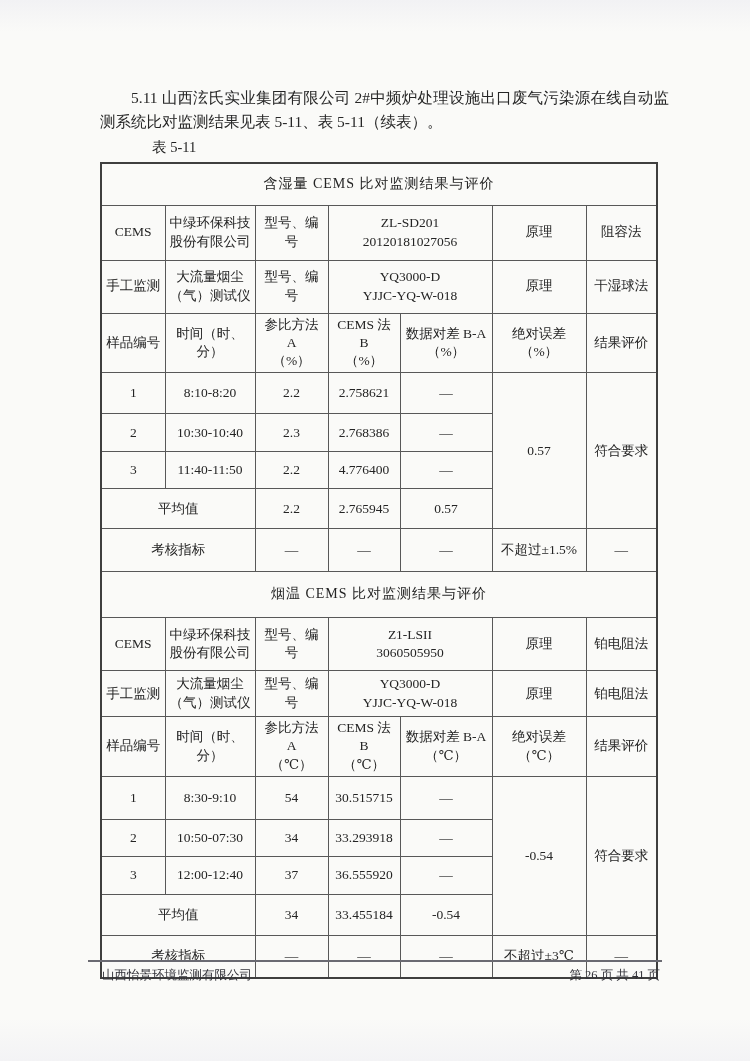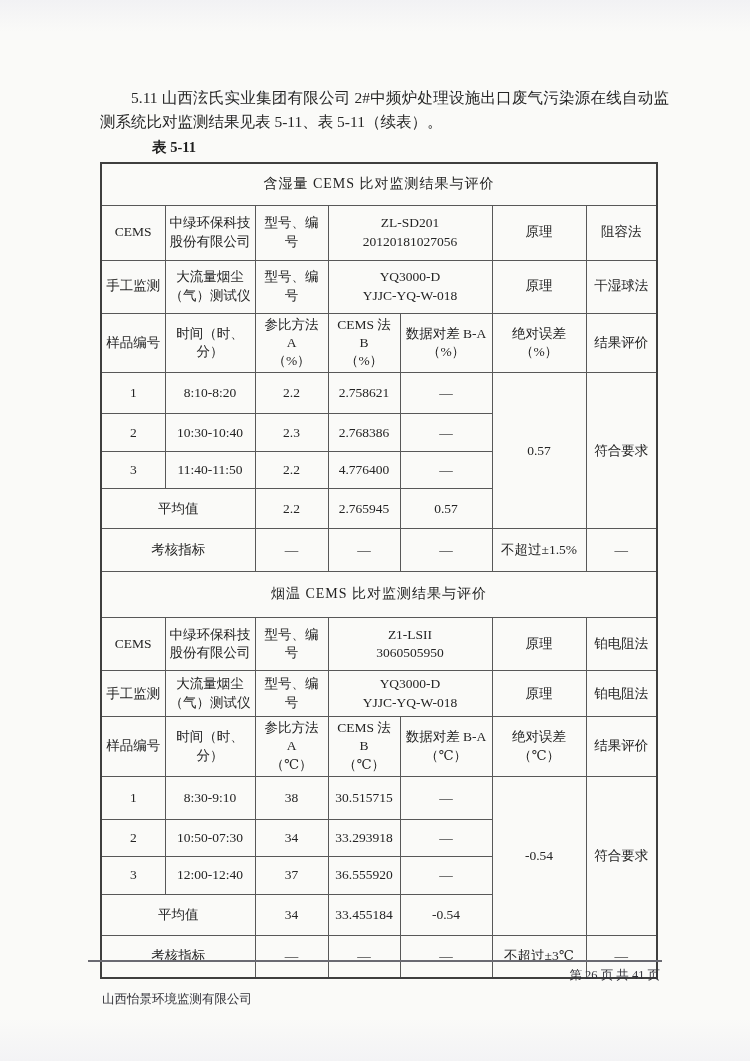--- a/index.html
+++ b/index.html
@@ -32,21 +32,21 @@
     line-height: 1.55;
     text-indent: 2em;
     text-align: justify;
     color: #262626;
   }
   .caption {
     display: flex;
     align-items: baseline;
     padding-left: 52px;
     gap: 34px;
-    font-weight: bold;
+    font-weight: normal;
     font-size: 14.5px;
     margin: 4px 0 5px 0;
     color: #1e1e1e;
     white-space: nowrap;
   }
   table.cmp {
     width: 556px;
     border-collapse: collapse;
     table-layout: fixed;
     font-size: 13.5px;
@@ -72,21 +72,21 @@
     left: 88px;
     top: 960px;
     width: 574px;
     border-top: 2px solid #6a6a72;
     display: flex;
     justify-content: space-between;
     padding-top: 5px;
     font-size: 12.5px;
     color: #33333a;
   }
-  .footer .company { padding-left: 14px; margin-top: 24px; }
+  .footer .company { padding-left: 14px; }
   .footer .pageno { padding-right: 2px; }
 </style>
 </head>
 <body>
 
 <div class="page">
   <div class="content">
 
     <p class="intro">5.11 山西泫氏实业集团有限公司 2#中频炉处理设施出口废气污染源在线自动监测系统比对监测结果见表 5-11、表 5-11（续表）。</p>
 
@@ -224,21 +224,21 @@
           <td>数据对差 B-A
 （℃）</td>
           <td>绝对误差
 （℃）</td>
           <td>结果评价</td>
         </tr>
 
         <tr style="height:43px">
           <td>1</td>
           <td class="bold">8:30-9:10</td>
-          <td>38</td>
+          <td>54</td>
           <td>30.515715</td>
           <td>—</td>
           <td rowspan="4">-0.54</td>
           <td rowspan="4">符合要求</td>
         </tr>
 
         <tr style="height:37px">
           <td>2</td>
           <td class="bold">10:50-07:30</td>
           <td>34</td>

